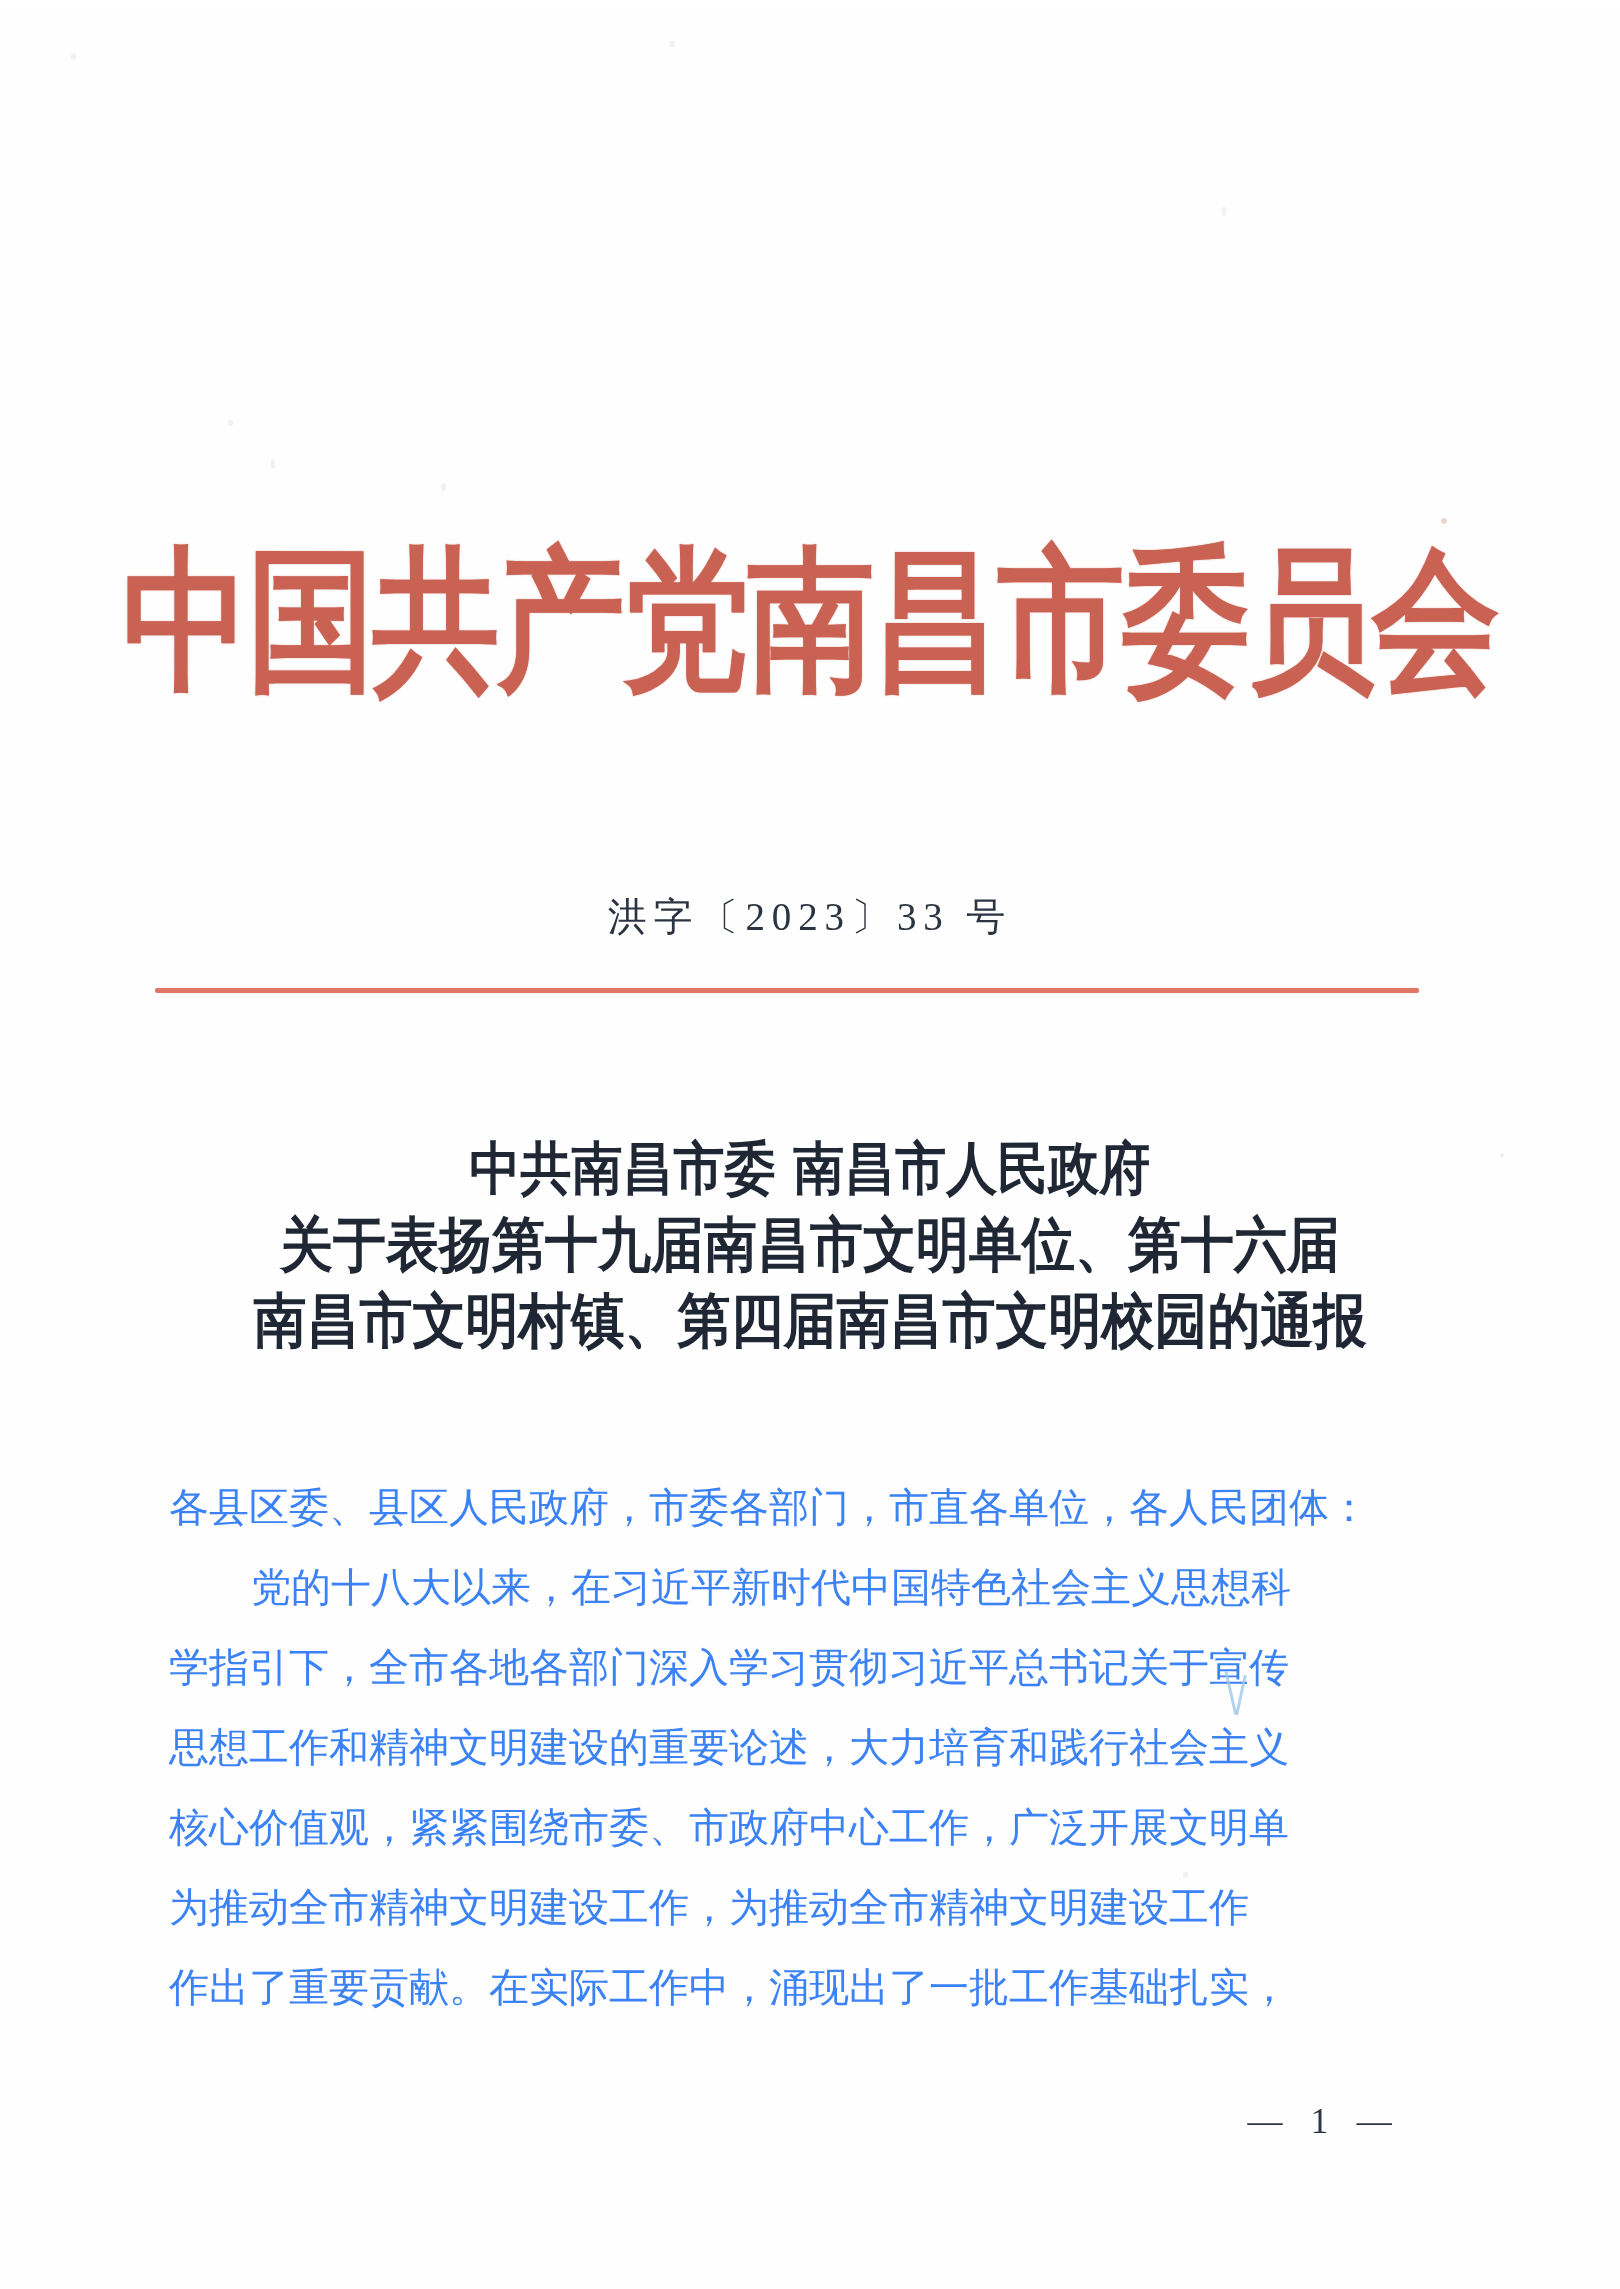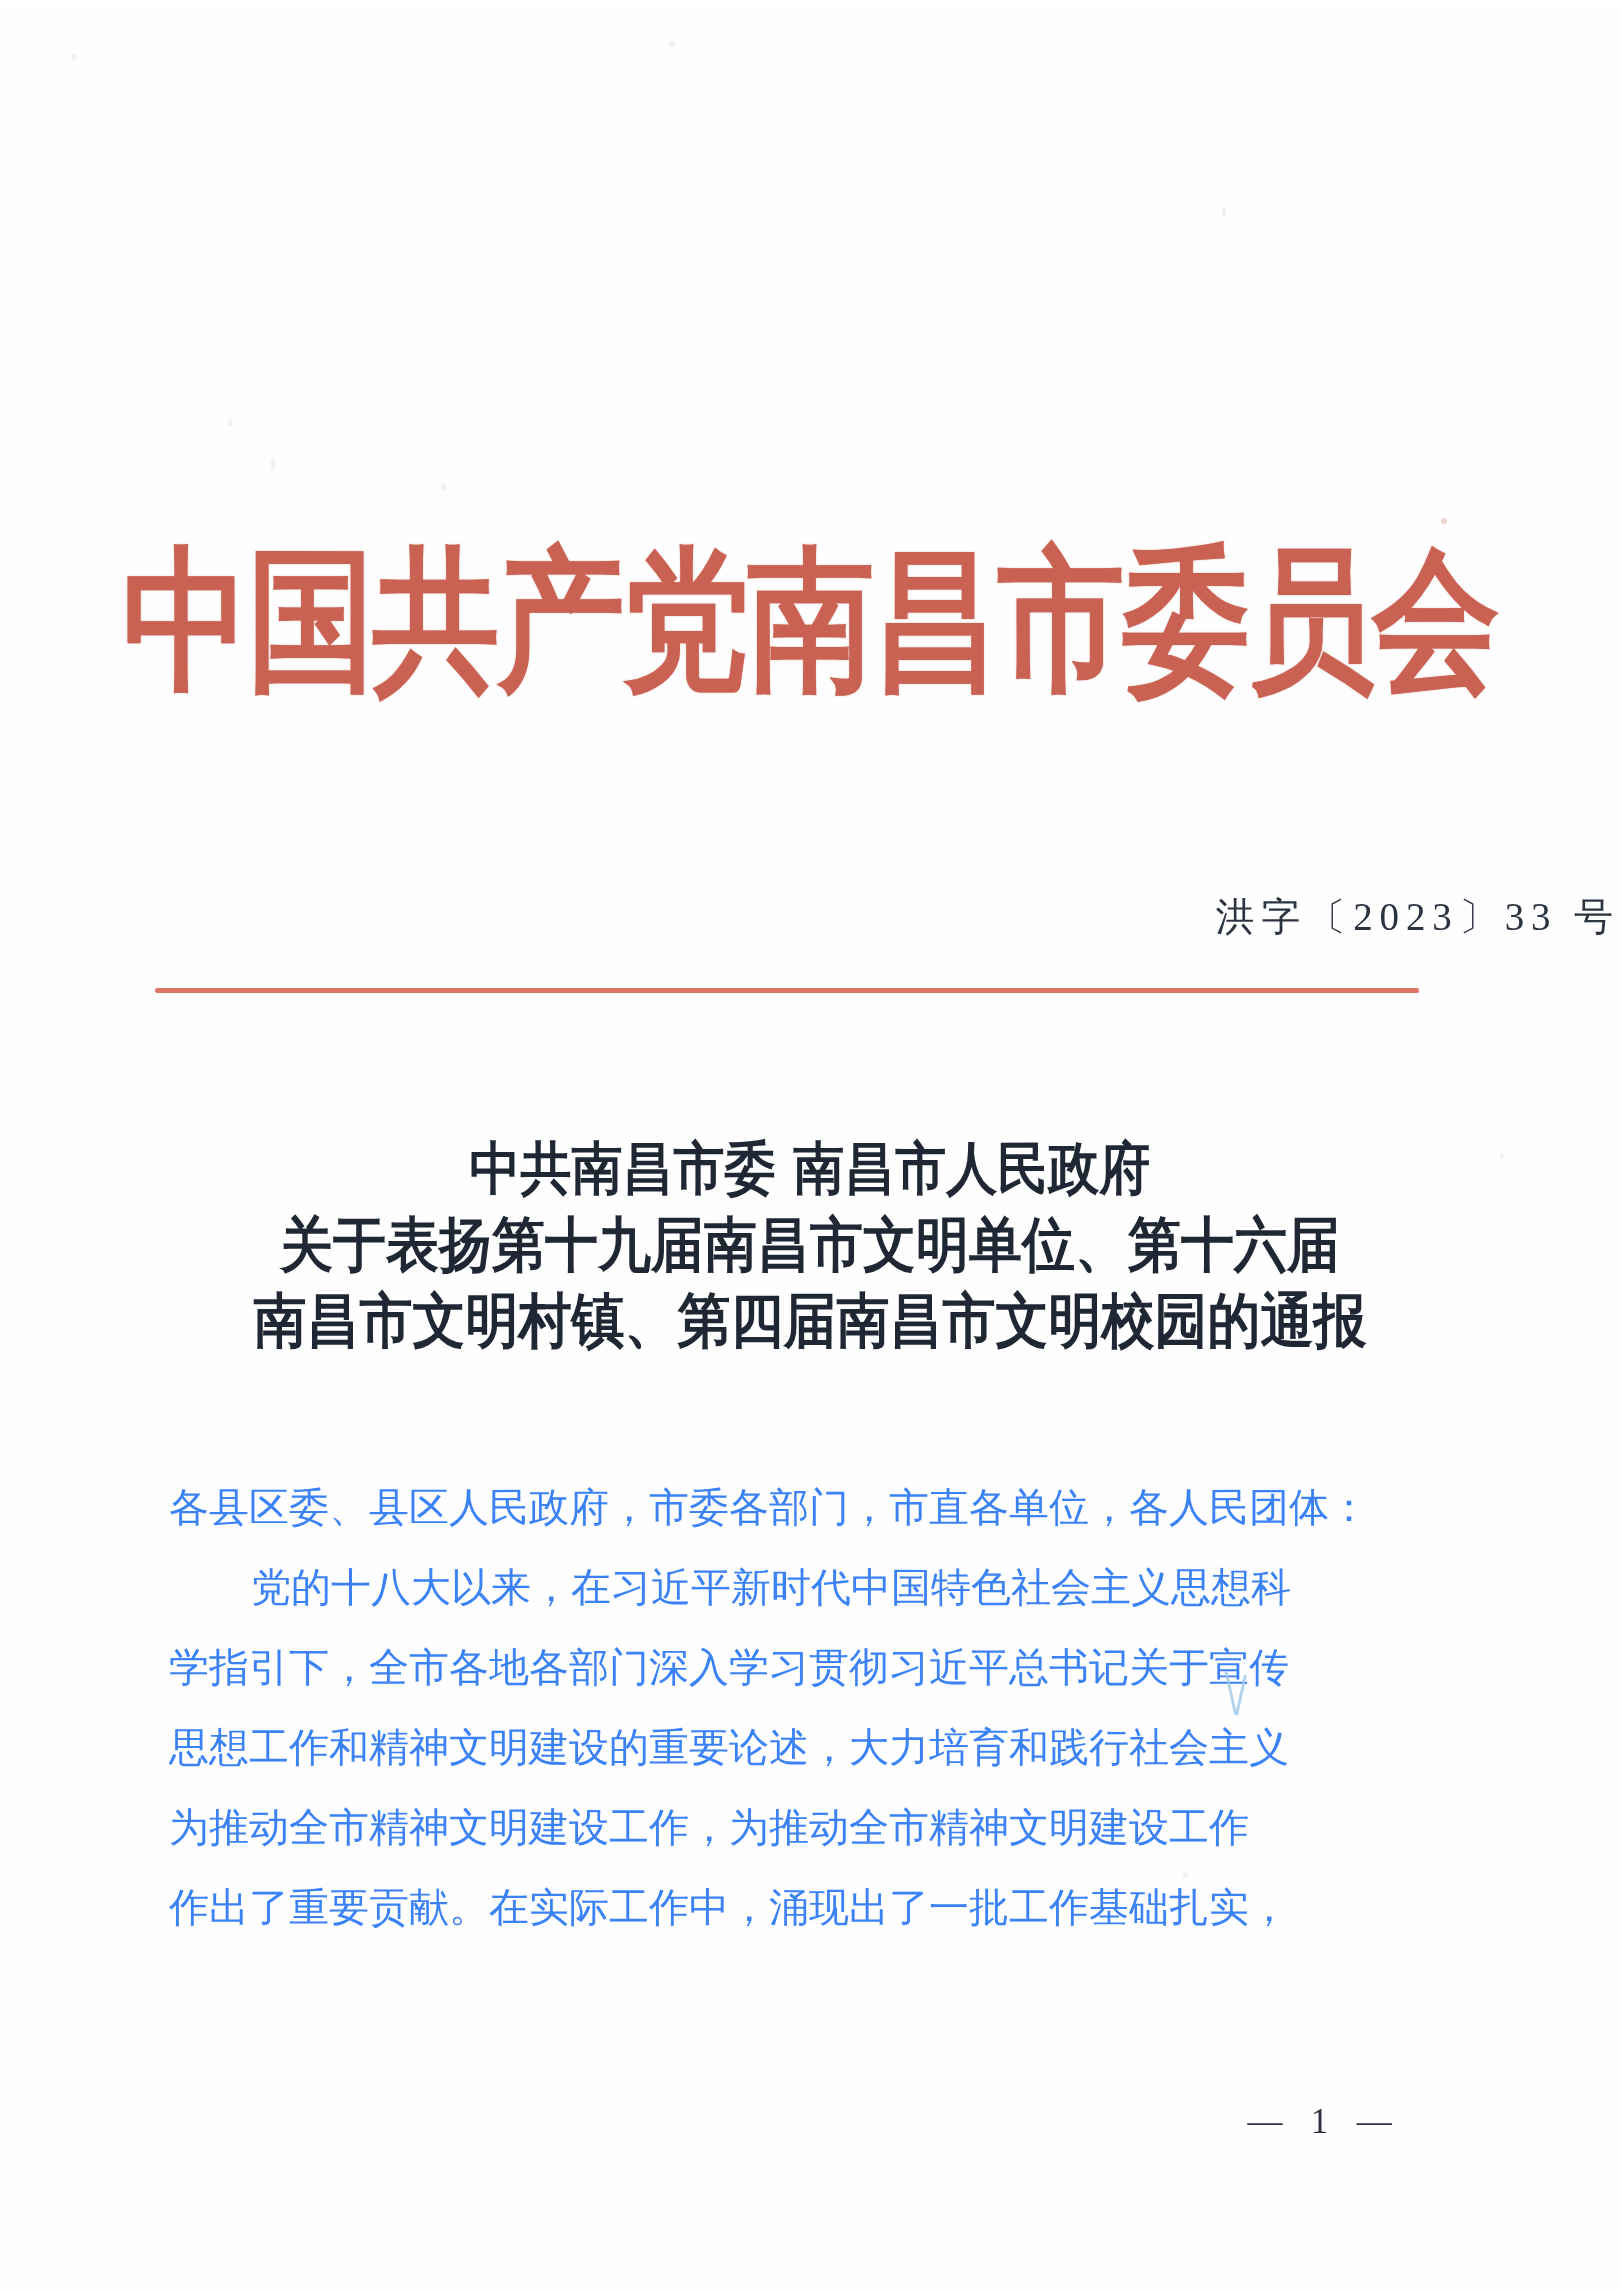--- a/index.html
+++ b/index.html
@@ -50,21 +50,21 @@
     transform-origin: center top;
     text-shadow: 0 0 1.2px rgba(201,98,83,.75);
   }
 
   
   .doc-number {
     position: absolute;
     left: 0;
     right: 0;
     top: 882px;
-    text-align: right;
+    text-align: center;
     color: #2b3440;
     font-family: "Liberation Serif", "DejaVu Serif", serif;
     font-size: 39px;
     letter-spacing: 6.9px;
     white-space: nowrap;
   }
 
   
   .red-rule {
     position: absolute;
@@ -183,20 +183,21 @@
     <div class="title-line l2">关于表扬第十九届南昌市文明单位、第十六届</div>
     <div class="title-line l3">南昌市文明村镇、第四届南昌市文明校园的通报</div>
   </div>
 
   <div class="body-block">
     <div class="body-line">各县区委、县区人民政府，市委各部门，市直各单位，各人民团体：</div>
 
     <div class="body-line indent">党的十八大以来，在习近平新时代中国特色社会主义思想科</div>
     <div class="body-line">学指引下，全市各地各部门深入学习贯彻习近平总书记关于宣传</div>
     <div class="body-line">思想工作和精神文明建设的重要论述，大力培育和践行社会主义</div>
+    <div class="body-line">核心价值观，紧紧围绕市委、市政府中心工作，广泛开展文明单</div>
     <div class="body-line">为推动全市精神文明建设工作，为推动全市精神文明建设工作</div>
     <div class="body-line">作出了重要贡献。在实际工作中，涌现出了一批工作基础扎实，</div>
   </div>
 
   <svg class="pen-mark" style="left:1220px;top:1661px;" width="39" height="59" viewBox="0 0 40 60">
     <path d="M6 2 L16 46" stroke="#9fc8e8" stroke-width="3" fill="none" opacity=".8"></path>
     <path d="M26 6 L17 47" stroke="#9fc8e8" stroke-width="3" fill="none" opacity=".8"></path>
   </svg>
 
   <div class="page-number">— 1 —</div>

